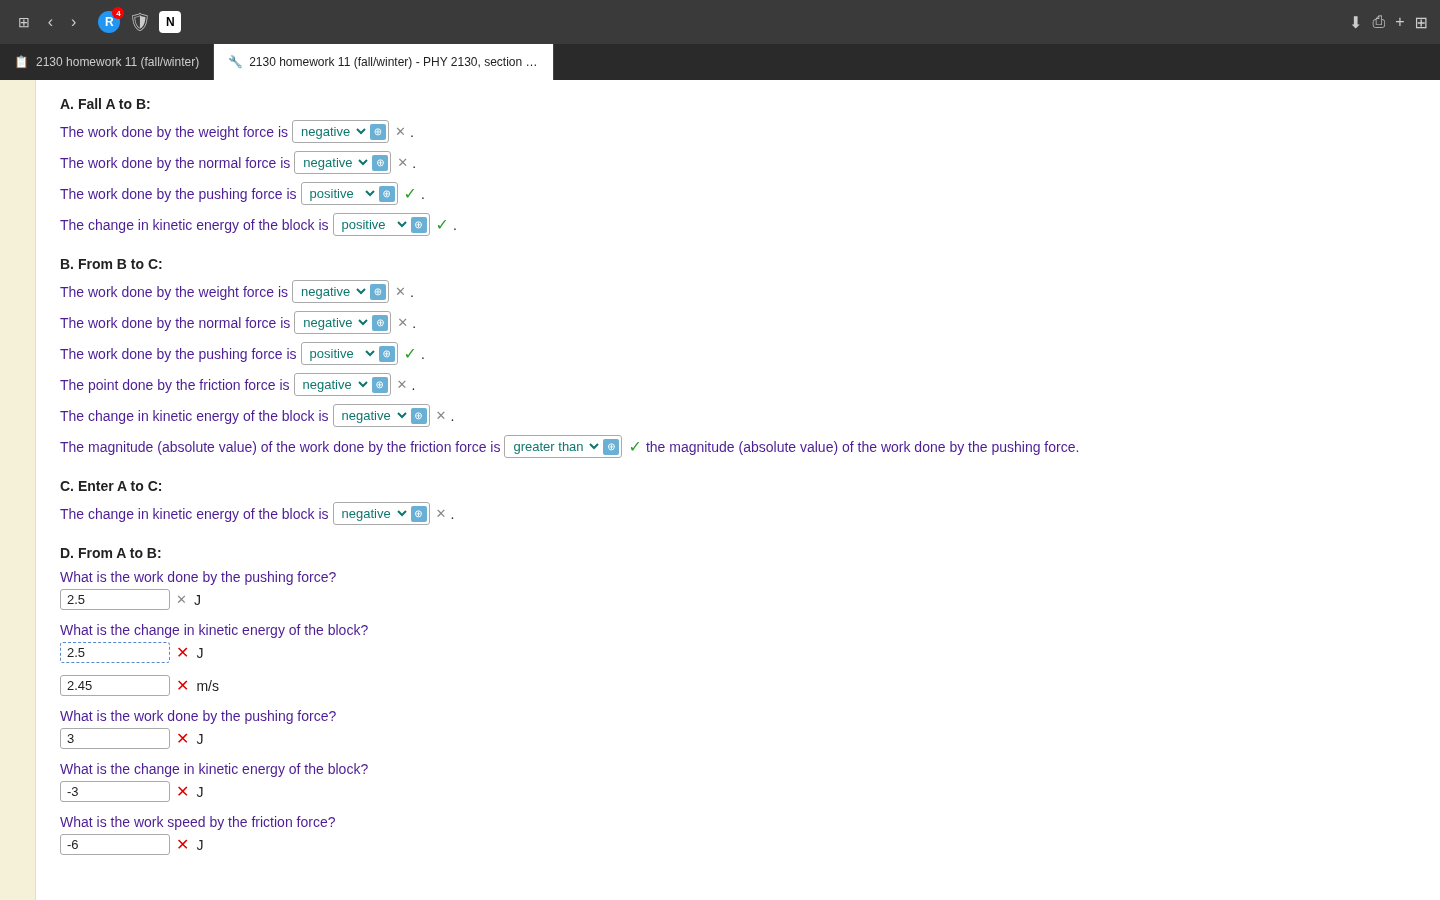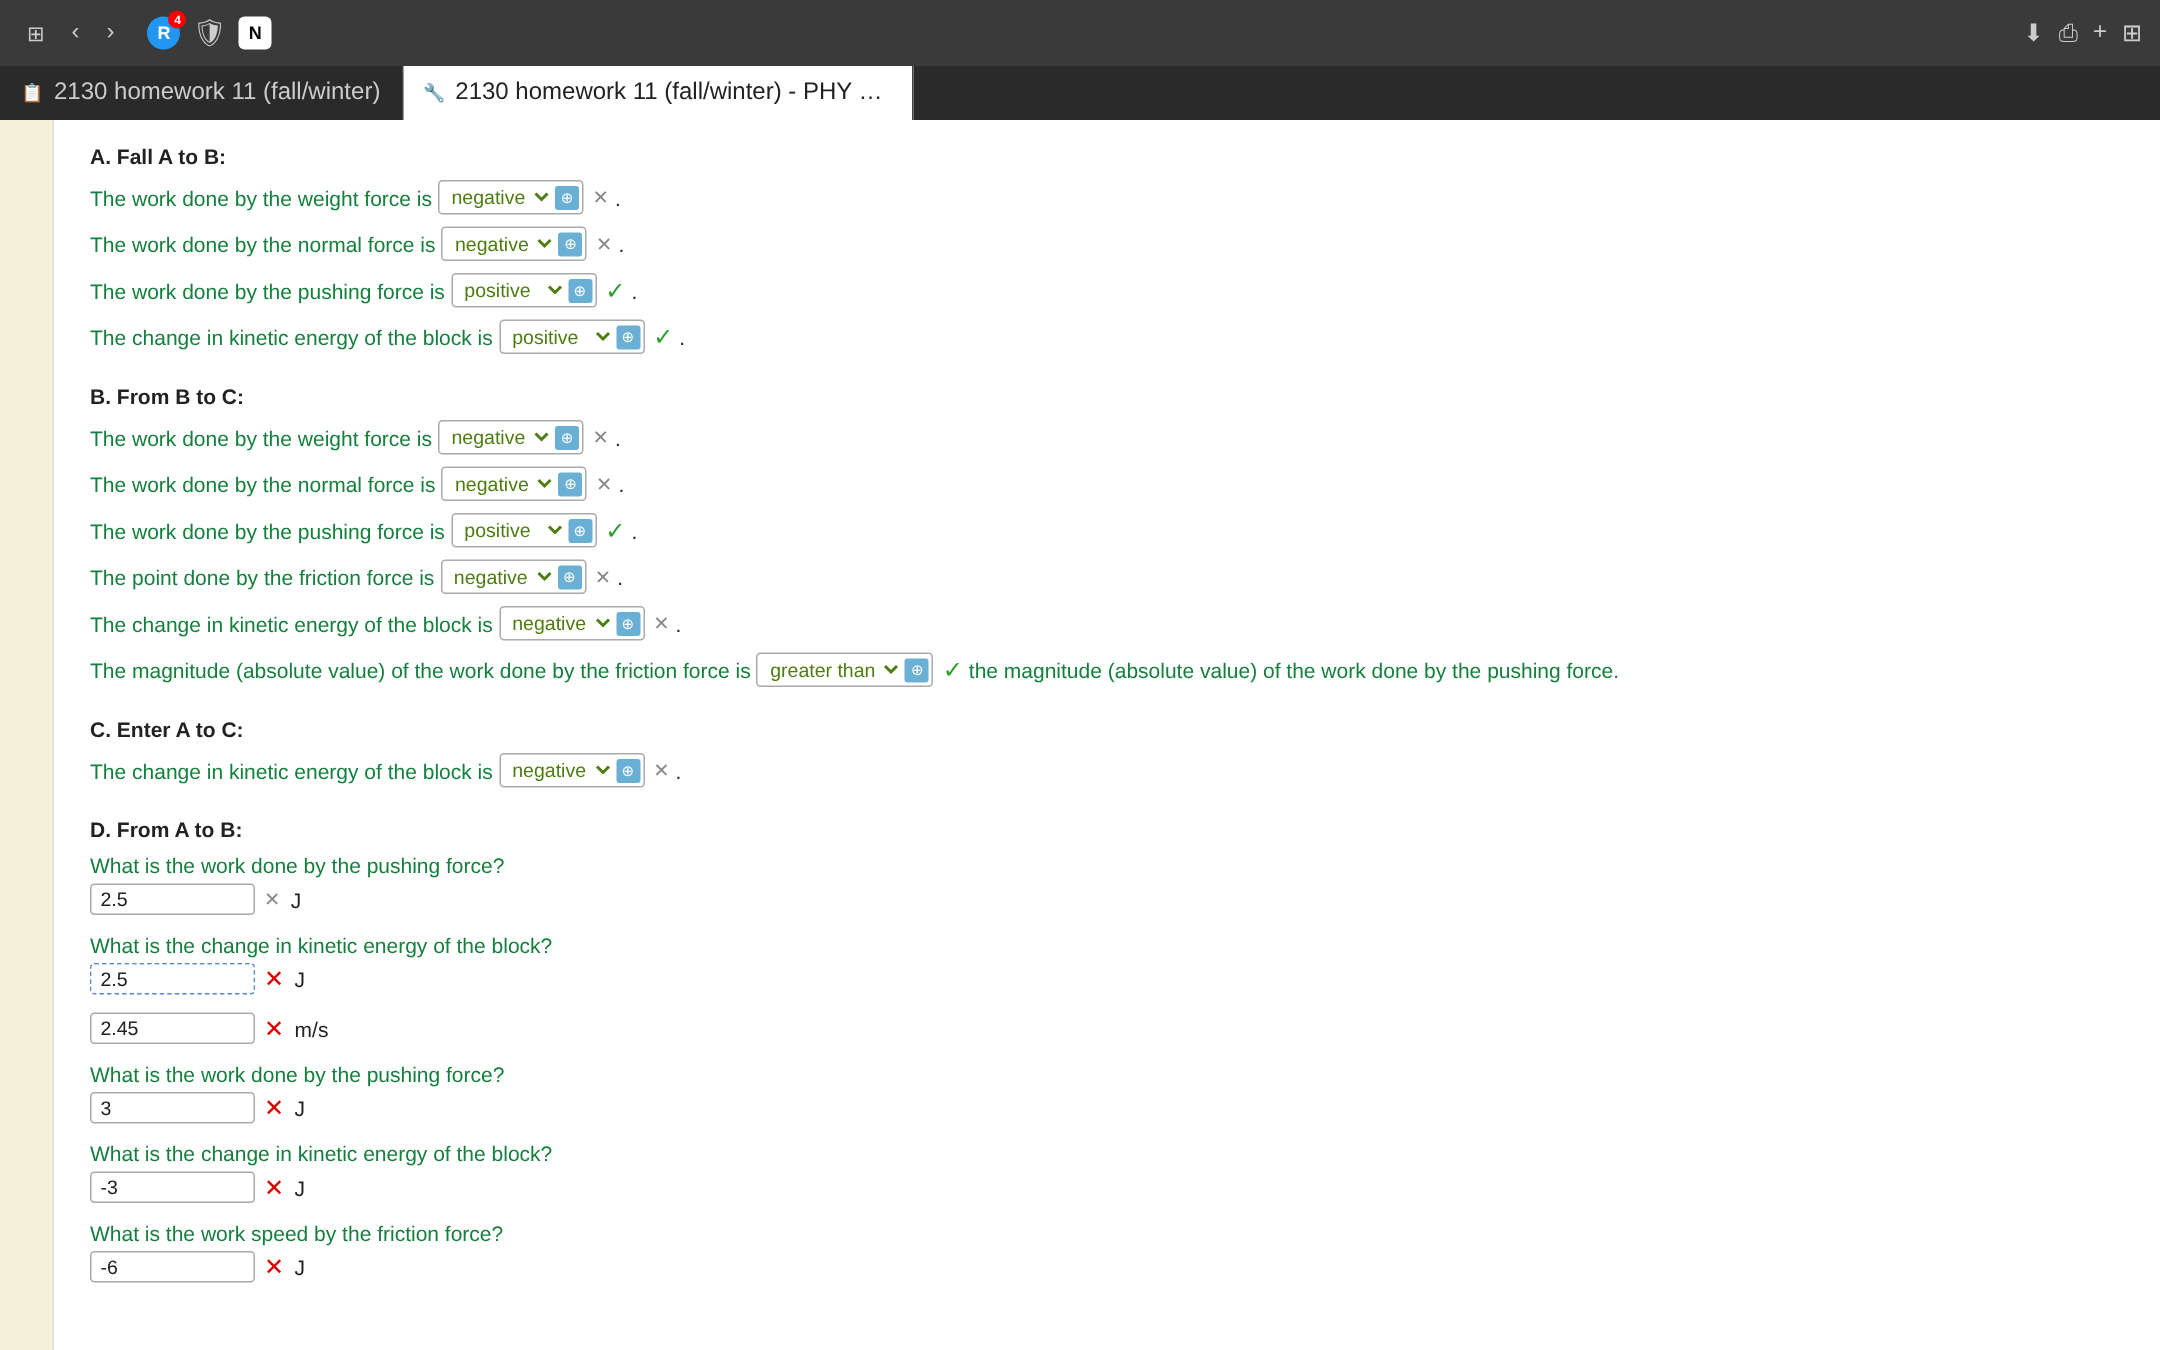--- a/index.html
+++ b/index.html
@@ -121,21 +121,21 @@
     }
     .tab-favicon {
       width: 16px;
       height: 16px;
       display: inline-flex;
       align-items: center;
       justify-content: center;
       font-size: 12px;
     }
     .tab-title {
-      font-size: 16px;
+      font-size: 12px;
       white-space: nowrap;
       overflow: hidden;
       text-overflow: ellipsis;
     }
 
     
     .main-layout {
       display: flex;
       height: calc(900px - 80px);
     }
@@ -162,37 +162,37 @@
       color: #222;
     }
     .question-line {
       display: flex;
       align-items: center;
       gap: 4px;
       margin-bottom: 8px;
       flex-wrap: wrap;
     }
     .question-text {
-      color: #15803d;
+      color: #4c1d95;
       font-size: 14px;
     }
     .dropdown-wrapper {
       display: inline-flex;
       align-items: center;
       border: 1px solid #aaa;
       border-radius: 3px;
       background: #fff;
       padding: 1px 2px;
     }
     .dropdown-select {
       border: none;
       outline: none;
       font-size: 13px;
       background: transparent;
-      color: #4d7c0f;
+      color: #0f766e;
       cursor: pointer;
       padding: 1px 2px;
     }
     .dropdown-arrow {
       background: #6ab0d4;
       color: #fff;
       border-radius: 2px;
       width: 16px;
       height: 16px;
       display: inline-flex;

